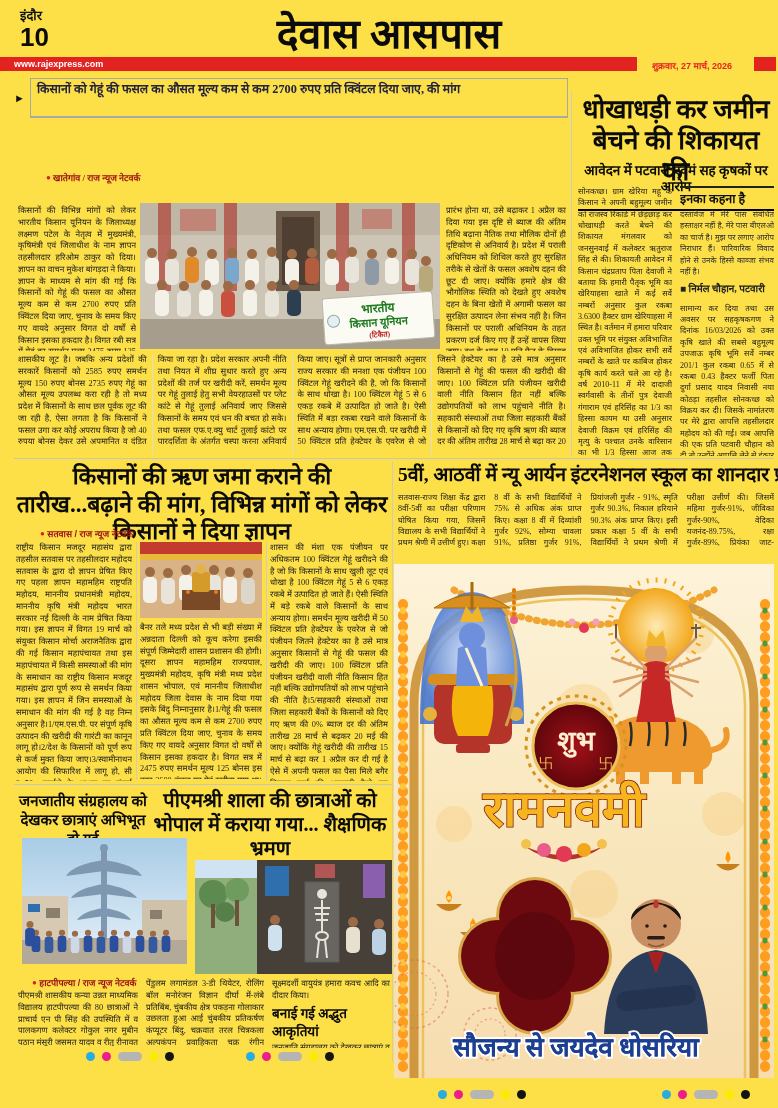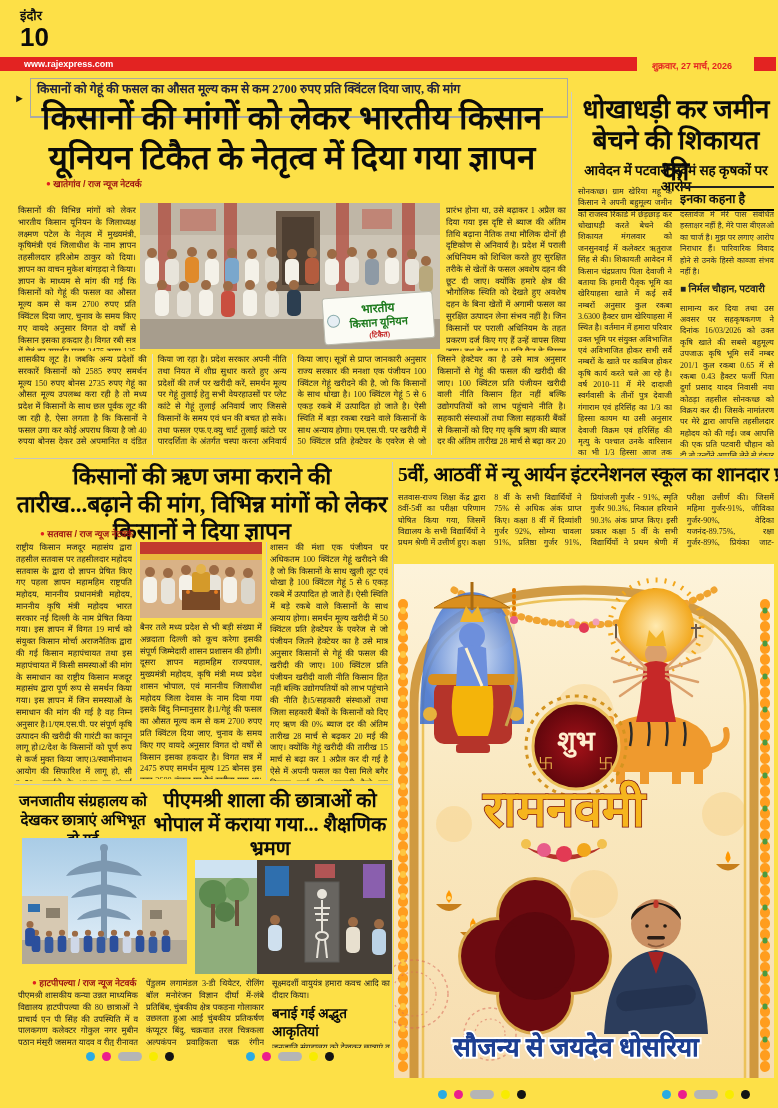--- a/index.html
+++ b/index.html
@@ -25,35 +25,35 @@
 </style>
 </head>
 <body>
 
 <div id="page">
 
   <div class="abs" style="left:20px;top:6px;width:80px;">
     <div style="font:bold 13px 'Liberation Sans',sans-serif;color:#111;">इंदौर</div>
     <div style="font:800 26px 'Liberation Sans',sans-serif;color:#0a0a0a;margin-top:-2px;">10</div>
   </div>
+  <div class="abs headline" style="left:0;right:0;top:10px;font-size:41px;">देवास आसपास</div>
 
   <div class="abs" style="left:0;top:57px;width:637px;height:14px;background:#e32322;display:flex;align-items:center;">
-    <span style="font:bold 9px 'Liberation Sans',sans-serif;color:#fff;padding-left:24px;">www.rajexpress.com</span>
+    <span style="font:bold 9px 'Liberation Sans',sans-serif;color:#fff;padding-left:14px;">www.rajexpress.com</span>
   </div>
   <div class="abs" style="left:652px;top:59px;font:bold 9px 'Liberation Sans',sans-serif;color:#e32322;">शुक्रवार, 27 मार्च, 2026</div>
   <div class="abs" style="right:2px;top:57px;width:22px;height:14px;background:#e32322;"></div>
 
   <div class="abs" style="left:14px;top:78px;width:554px;display:flex;align-items:center;gap:5px;">
     <span style="font-size:11px;color:#111;">►</span>
     <span style="flex:1;border:1px solid #a9a9a4;border-bottom-width:2px;padding:1px 6px 19px;font:bold 12.3px 'Liberation Serif',serif;color:#23233d;">किसानों को गेहूं की फसल का औसत मूल्य कम से कम 2700 रुपए प्रति क्विंटल दिया जाए, की मांग</span>
   </div>
 
-  <div class="abs headline" style="left:16px;top:99px;width:552px;font-size:33px;">किसानों की मांगों को लेकर भारतीय किसान यूनियन टिकैत के नेतृत्व में दिया गया ज्ञापन</div>
-
-  <div class="abs byline" style="left:46px;top:177px;">
+
+  <div class="abs byline" style="left:46px;top:171px;font-family:Liberation Serif, serif;">
     <span class="dot">●</span>
     <span>खातेगांव / राज न्यूज नेटवर्क</span>
   </div>
 
   <div class="abs body-txt" style="left:18px;top:205px;width:118px;height:146px;">किसानों की विभिन्न मांगों को लेकर भारतीय किसान यूनियन के जिलाध्यक्ष लक्ष्मण पटेल के नेतृत्व में मुख्यमंत्री, कृषिमंत्री एवं जिलाधीश के नाम ज्ञापन तहसीलदार हरिओम ठाकुर को दिया। ज्ञापन का वाचन मुकेश बांगड़दा ने किया। ज्ञापन के माध्यम से मांग की गई कि किसानों को गेहूं की फसल का औसत मूल्य कम से कम 2700 रुपए प्रति क्विंटल दिया जाए, चुनाव के समय किए गए वायदे अनुसार विगत दो वर्षों से किसान इसका हकदार है। विगत रबी सत्र में गेहूं का समर्थन मूल्य 2475 रुपए 125 रुपए बोनस 2600 रुपए औसत मूल्य दिया गया। केंद्र सरकार द्वारा वर्तमान सत्र हेतु समर्थन मूल्य में 110 रुपए वृद्धि की गई, परंतु वर्तमान सत्र में बोनस घटाकर किसानों से राज्य सरकार वह वृद्धि छीन रही है जो कि किसान वर्ग के साथ प्रदेश स्तरीय शासकीय लूट है। जबकि अन्य प्रदेशों की सरकारें</div>
 
   <svg class="abs" style="left:140px;top:203px;" width="300" height="146" viewBox="0 0 300 146">
     <defs>
       <g id="psn">
           <circle cx="0" cy="-2" r="5" fill="#9c6b45"></circle>

